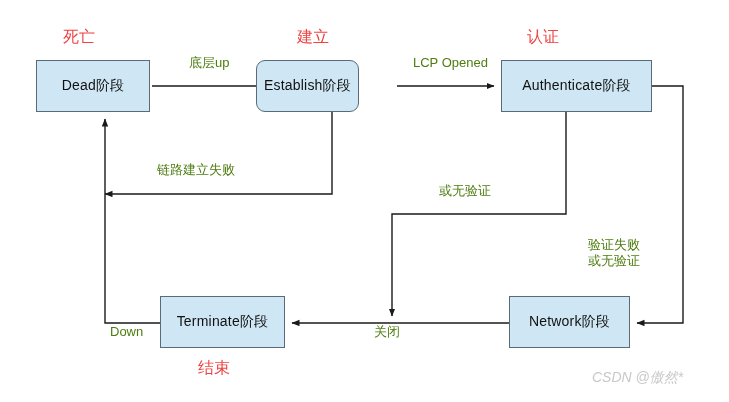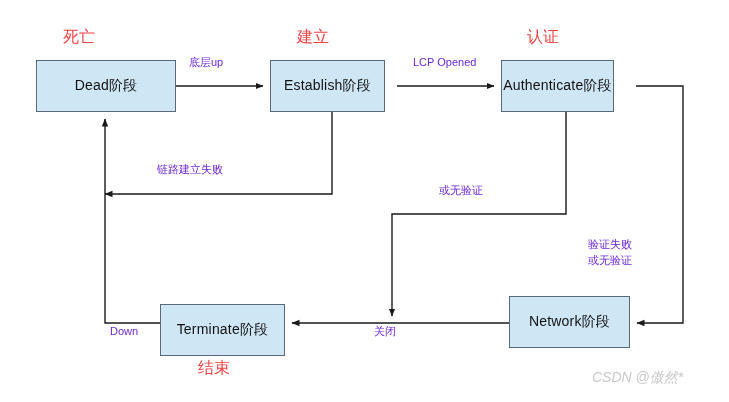--- a/index.html
+++ b/index.html
@@ -40,22 +40,22 @@
   }
   .caption {
     position: absolute;
     color: #ef4444;
     font-size: 16px;
     white-space: nowrap;
     z-index: 4;
   }
   .edge-label {
     position: absolute;
-    color: #6d28d9;
-    font-size: 11px;
+    color: #4d7c0f;
+    font-size: 13px;
     white-space: nowrap;
     background: #ffffff;
     padding: 0 2px;
     line-height: 1.15;
     z-index: 4;
   }
   .edge-label.two-line {
     text-align: center;
   }
   .watermark {
@@ -101,33 +101,33 @@
 
     <g>
       <path d="M509,323 L292,323" stroke="#1a1a1a" stroke-width="1.4" fill="none" marker-end="url(#arrow)"></path>
     </g>
 
     <g>
       <path d="M636,86 L683,86 L683,323 L637,323" stroke="#1a1a1a" stroke-width="1.4" fill="none" marker-end="url(#arrow)"></path>
     </g>
   </svg>
 
-  <div class="node" style="left:36px;  top:60px;  width:140px; height:52px;">
+  <div class="node" style="left:36px;  top:60px;  width:114px; height:52px;">
     <span class="node-label">Dead阶段</span>
   </div>
 
-  <div class="node" style="left:270px; top:60px;  width:115px; height:52px;">
+  <div class="node" style="left:256px; top:60px;  width:103px; height:52px;border-radius:9px;">
     <span class="node-label">Establish阶段</span>
   </div>
 
-  <div class="node" style="left:501px; top:60px;  width:113px; height:52px;">
+  <div class="node" style="left:501px; top:60px;  width:151px; height:52px;">
     <span class="node-label">Authenticate阶段</span>
   </div>
 
-  <div class="node" style="left:160px; top:304px; width:125px; height:52px;">
+  <div class="node" style="left:160px; top:296px; width:125px; height:52px;">
     <span class="node-label">Terminate阶段</span>
   </div>
 
   <div class="node" style="left:509px; top:296px; width:121px; height:52px;text-align:right;">
     <span class="node-label">Network阶段</span>
   </div>
 
   <div class="caption" style="left:63px;  top:27px;">死亡</div>
   <div class="caption" style="left:297px; top:27px;">建立</div>
   <div class="caption" style="left:527px; top:27px;">认证</div>

